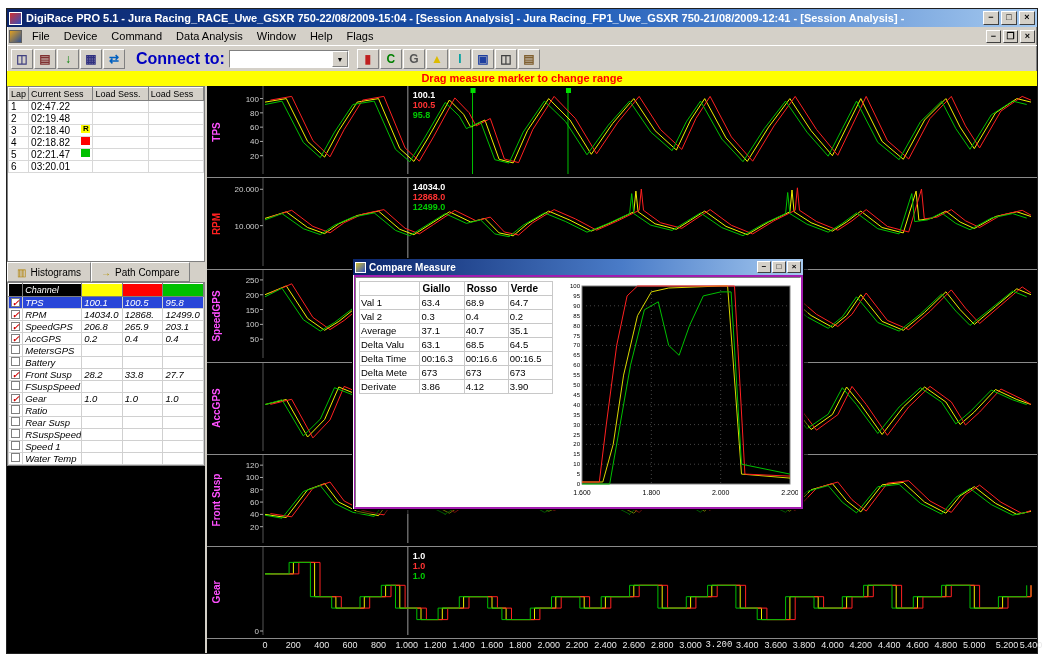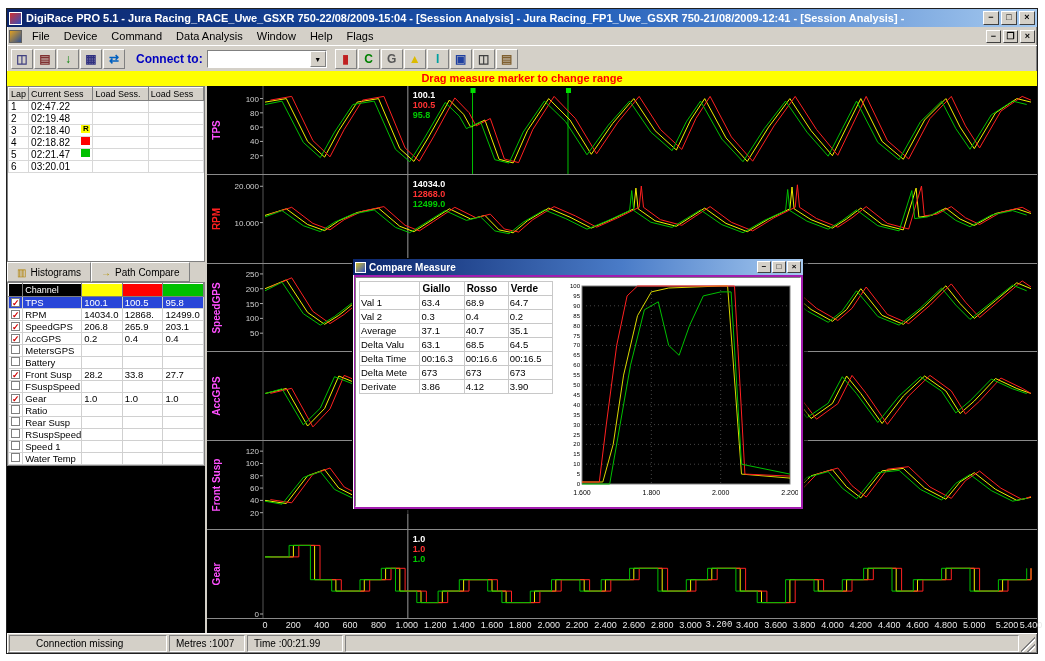--- a/index.html
+++ b/index.html
@@ -38,21 +38,21 @@
   .mdibtn { width:15px; height:13px; }
   
   #toolbar { height:26px; flex:none; display:flex; align-items:center; padding:1px 4px;
     border-top:1px solid #ffffff; }
   .tbtn {
     width:22px; height:20px; margin-right:1px; flex:none;
     display:flex; align-items:center; justify-content:center;
     background:#d4d0c8; border:1px solid; border-color:#ffffff #808080 #808080 #ffffff;
     font-size:12px; font-weight:bold;
   }
-  #connect-label { color:#0000c0; font-weight:bold; font-size:12px; margin:0 4px 0 10px; }
+  #connect-label { color:#0000c0; font-weight:bold; font-size:16px; margin:0 4px 0 10px; }
   #connect-combo { width:120px; height:18px; background:#ffffff;
     border:1px solid; border-color:#808080 #ffffff #ffffff #808080; display:flex; margin-right:8px; }
   #connect-value { flex:1; font-size:10px; padding:2px 3px; }
   #combo-arrow { width:16px; background:#d4d0c8; border:1px solid;
     border-color:#ffffff #808080 #808080 #ffffff; font-size:7px; text-align:center; line-height:15px; }
   
   #banner { height:15px; flex:none; background:#ffff00; color:#ff0000;
     font-size:11px; font-weight:bold; text-align:center; line-height:15px; }
   
   #content { flex:1; display:flex; min-height:0; }
@@ -65,21 +65,21 @@
     white-space:nowrap; overflow:hidden;
   }
   #lap-table td { border:1px solid #d8d8d8; font-size:10px; height:12px; padding:0 2px;
     white-space:nowrap; overflow:hidden; }
   .lapmark { display:inline-block; width:9px; height:8px; vertical-align:middle;
     font-size:8px; line-height:8px; text-align:center; color:#000; font-weight:bold; float:right; }
   #tabsrow { height:20px; flex:none; display:flex; background:#d4d0c8; }
   .tab { display:flex; align-items:center; padding:0 9px; font-size:10px;
     background:#d4d0c8; border:1px solid; border-color:#ffffff #808080 #808080 #ffffff; }
   .tabicon { margin-right:4px; font-size:10px; }
-  #chanbox { flex:none; background:#ffffff; border:1px solid #808080; }
+  #chanbox { flex:none; background:#ffffff; border:1px solid #808080;font-style:italic; }
   #chan-table td { border:1px solid #d0d0d0; font-size:9.5px; height:12px; padding:0 2px;
     white-space:nowrap; overflow:hidden; }
   .chk { display:inline-block; width:9px; height:9px; background:#fff;
     border:1px solid #808080; font-size:9px; line-height:8px; color:#d00000; font-weight:bold; text-align:center; }
   #leftfill { flex:1; background:#000; }
   
   #chartarea { flex:1; min-width:0; display:flex; flex-direction:column;
     background:#000; border-left:2px solid #d4d0c8; }
   #panels { flex:1; display:flex; flex-direction:column; min-height:0; }
   .panel { flex:1; min-height:0; display:flex; border-bottom:1px solid #8a8a8a; }
@@ -528,27 +528,20 @@
           <span style="left: 692.519px;">4.600</span>
           <span style="left: 720.889px;">4.800</span>
           <span style="left: 749.259px;">5.000</span>
           <span style="left: 782px;">5.200</span>
           <span style="left: 806px;">5.400</span>
         </div>
     </div>
 
   </div>
 
-  <div id="statusbar">
-    <div class="seg" id="seg-conn">Connection missing</div>
-    <div class="seg" id="seg-metres">Metres :1007</div>
-    <div class="seg" id="seg-time">Time :00:21.99</div>
-    <div class="seg" id="seg-rest"></div>
-    <div class="seg" id="grip"></div>
-  </div>
 
 </div>
 
 <div id="dialog">
   <div id="dlg-title">
     <div class="dlgicon"></div>
     <div id="dlg-title-text">Compare Measure</div>
     <div class="dlgbtn">−</div>
     <div class="dlgbtn">□</div>
     <div class="dlgbtn">×</div>

